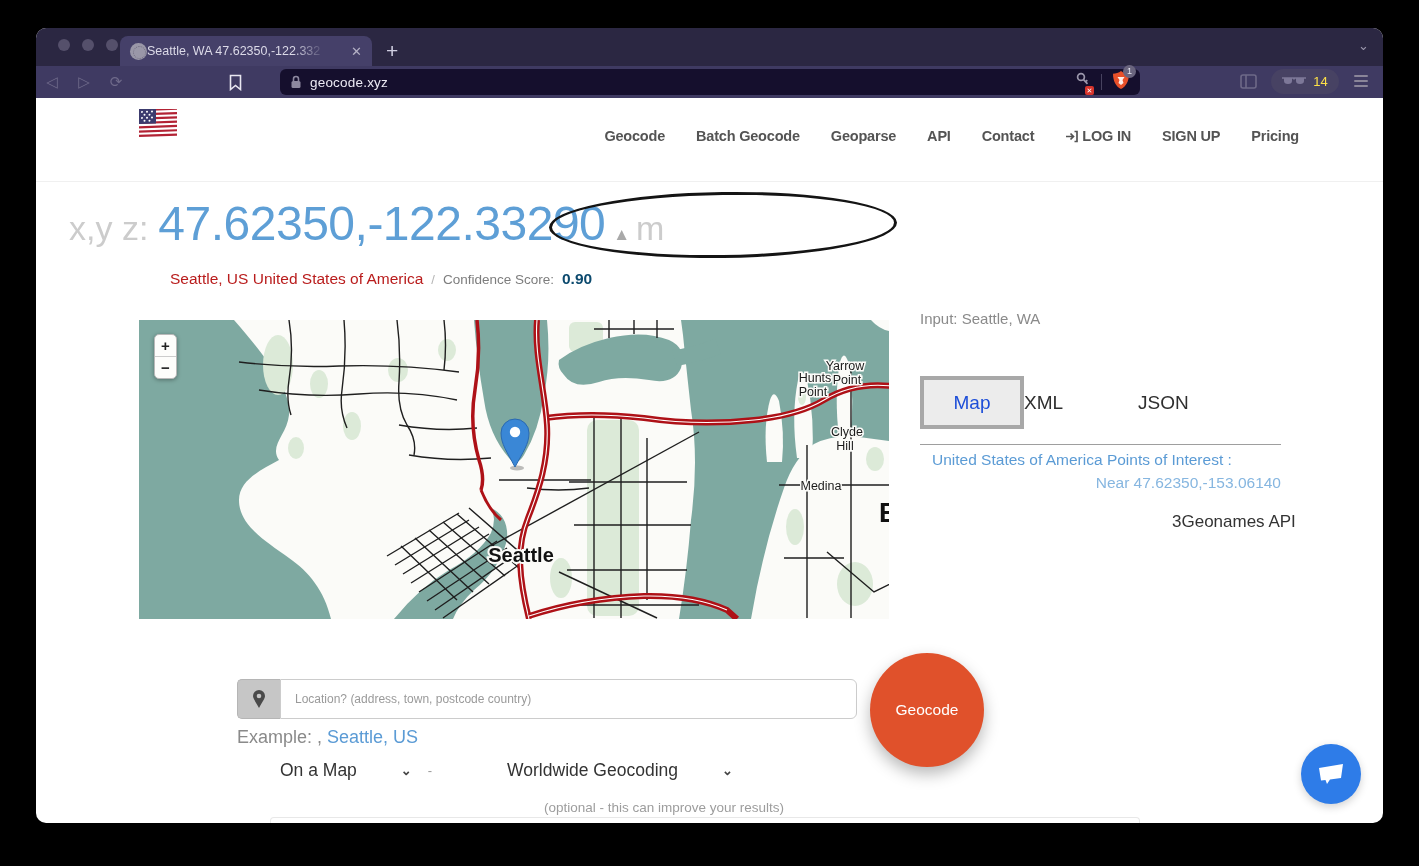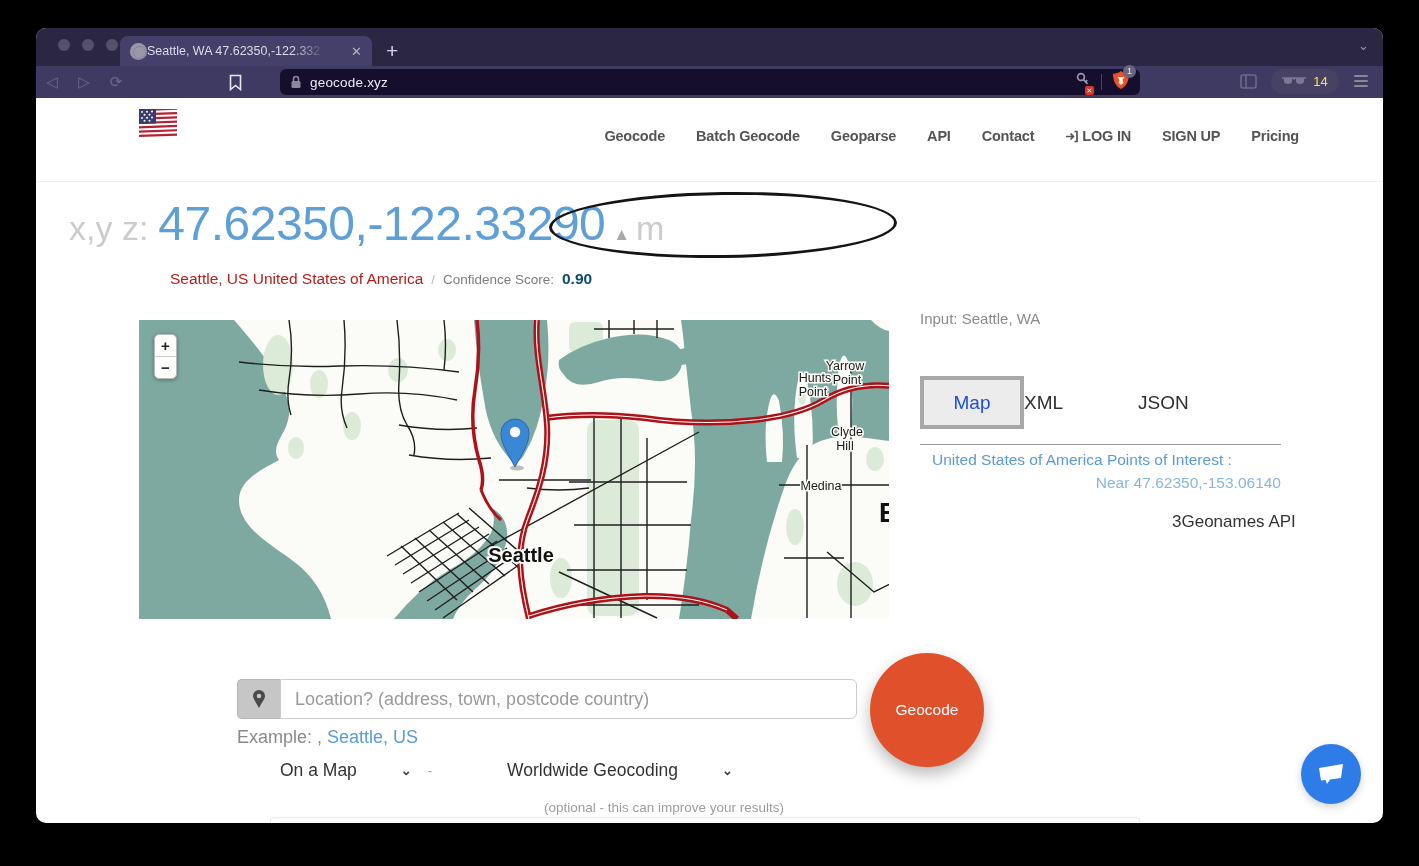--- a/index.html
+++ b/index.html
@@ -78,21 +78,21 @@
                 font-size:19px; display:flex; align-items:center; justify-content:center; }
   .fmt-plain { width:114px; color:#2f2f2f; font-size:19px; }
   .panel-divider { position:absolute; left:884px; top:346px; width:361px; height:0; border-top:1px solid #9e9e9e; }
   .poi-link { position:absolute; left:884px; top:353px; color:#5b9bd5; font-size:15.5px; text-decoration:none;margin-left:12px;}
   .near-link { position:absolute; left:884px; top:376px; width:361px; text-align:right; color:#86b6e0; font-size:15.5px; text-decoration:none;}
   .api-link { position:absolute; left:1136px; top:414px; color:#333; font-size:17px; text-decoration:none;}
   .addon { position:absolute; left:201px; top:581px; width:43px; height:40px; background:#c6c6c6;
            border:1px solid #b5b5b5; border-right:none; border-radius:5px 0 0 5px;
            display:flex; align-items:center; justify-content:center; }
   .loc-input { position:absolute; left:244px; top:581px; width:577px; height:40px; border:1px solid #ccc;
-           border-radius:0 6px 6px 0; font-size:18px; padding:0 14px; color:#333;
+           border-radius:0 6px 6px 0; font-size:12px; padding:0 14px; color:#333;
            font-family:"Liberation Sans",sans-serif; }
   .loc-input::placeholder { color:#9a9a9a; }
   .example { position:absolute; left:201px; top:629px; font-size:18px; color:#8a8a8a; }
   .example a { color:#5b9bd5; text-decoration:none; }
   .geocode-btn { position:absolute; left:834px; top:555px; width:114px; height:114px; border-radius:50%;
            background:#e0512b; border:none; color:#fff; font-size:15.5px;
            box-shadow:0 7px 16px rgba(0,0,0,.28); font-family:"Liberation Sans",sans-serif; cursor:pointer;}
   .selrow { position:absolute; left:244px; top:662px; display:flex; align-items:center; font-size:17.5px; color:#333;}
   .selrow .chev { font-size:13px; font-weight:bold; color:#444; margin-left:44px; }
   .selrow .dash { color:#999; margin-left:16px; font-size:13px;}

